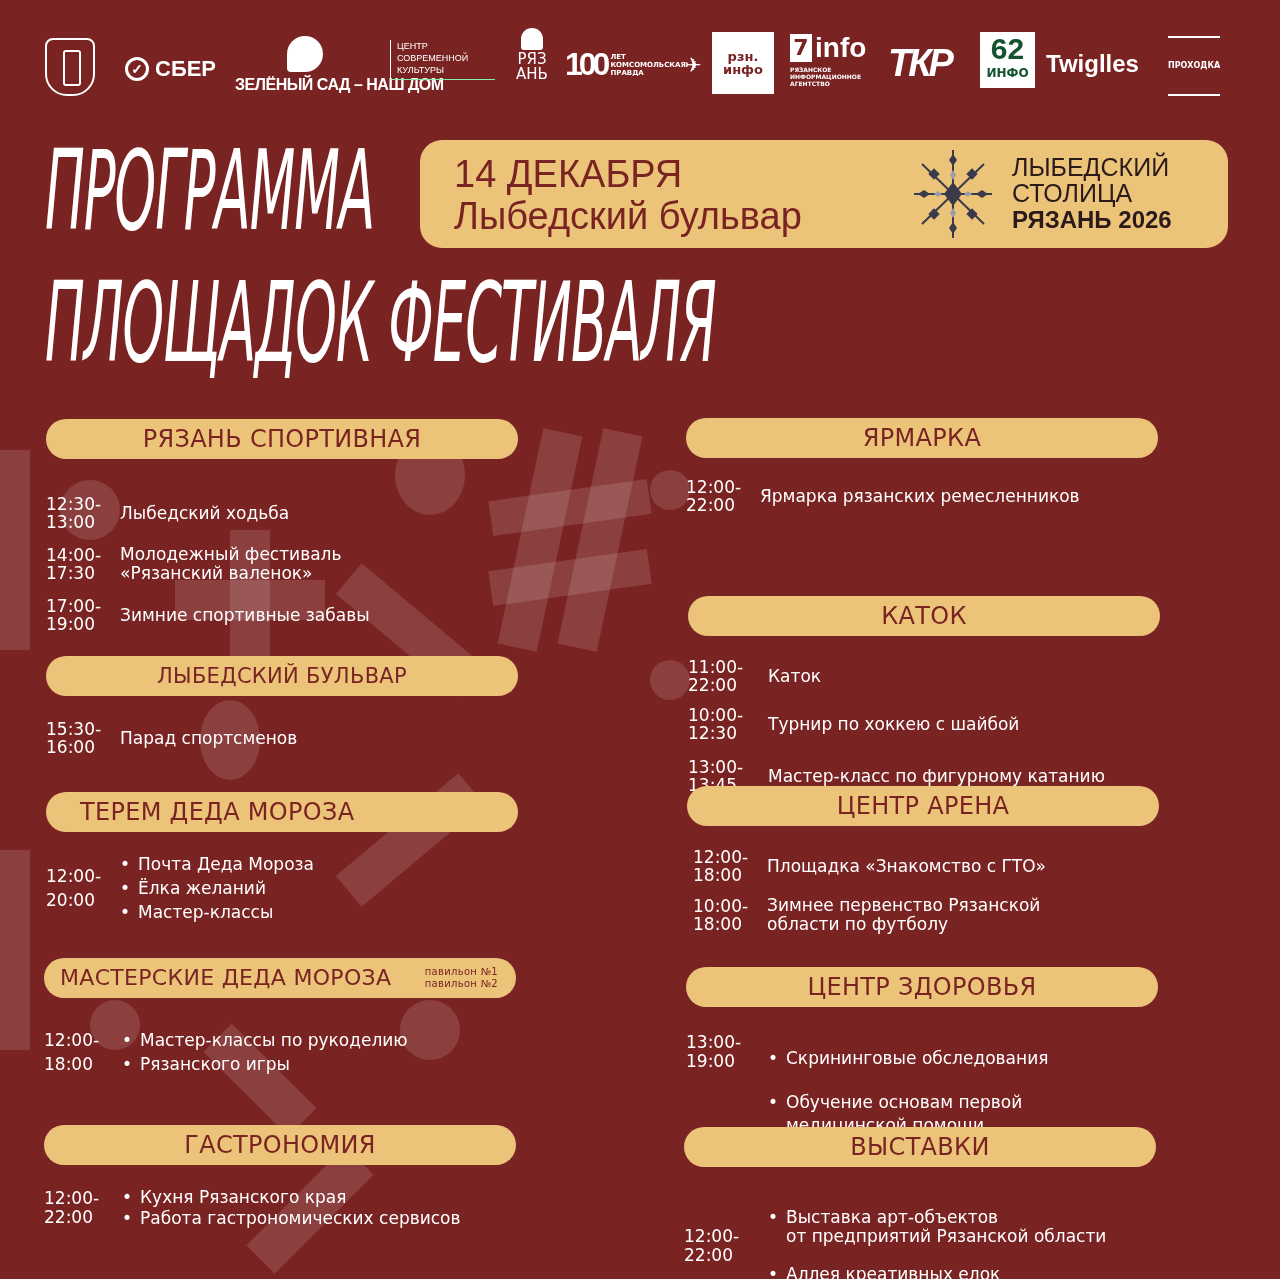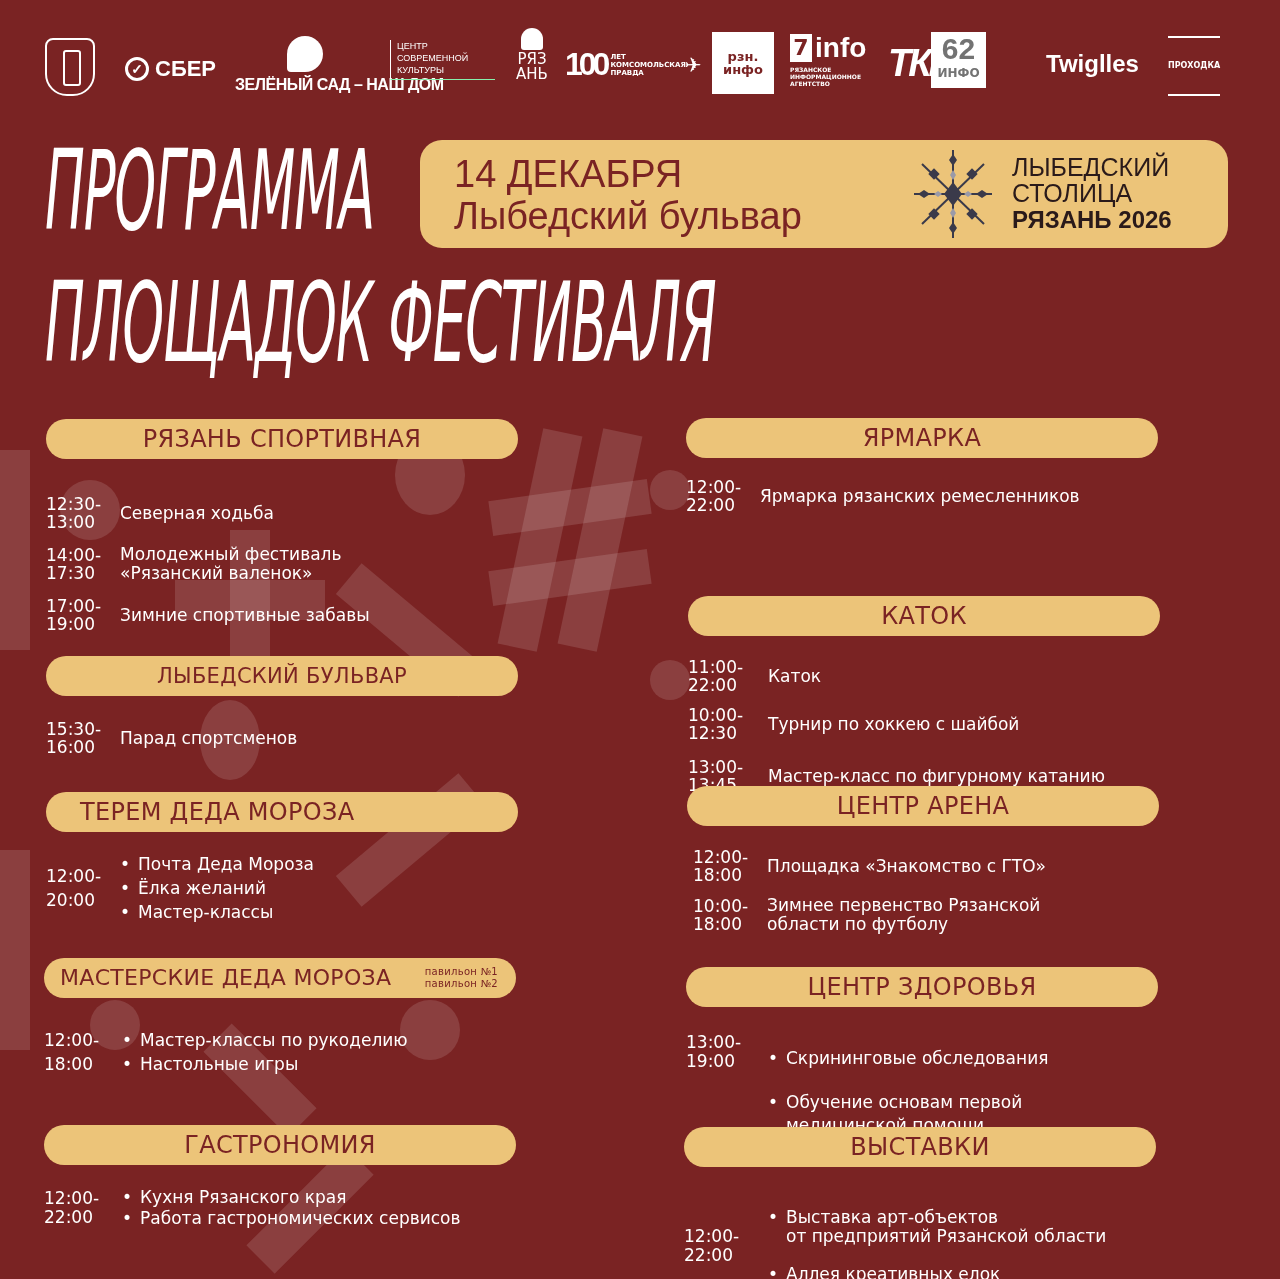--- a/index.html
+++ b/index.html
@@ -31,21 +31,21 @@
   .kp-100 { font-size: 32px; font-weight: bold; font-family: "Liberation Sans", sans-serif; letter-spacing: -4px; }
   .kp-text { font-size: 7px; font-weight: bold; line-height: 8px; }
   .kp-bird { font-size: 20px; }
   .logo-rzn { left: 672px; top: 4px; width: 62px; height: 62px; background: #fff; color: #7a2323; font-weight: bold; font-size: 13px; display: flex; align-items: center; justify-content: center; text-align: center; line-height: 13px; }
   .logo-7info { left: 750px; top: 6px; }
   .info-top { display: flex; align-items: center; gap: 3px; }
   .info-7 { background: #fff; color: #7a2323; font-weight: bold; font-size: 22px; width: 22px; height: 28px; text-align: center; line-height: 28px; }
   .info-word { font-size: 28px; font-weight: bold; font-family: "Liberation Sans", sans-serif; line-height: 28px; }
   .info-sub { font-size: 6px; line-height: 7px; margin-top: 4px; font-weight: bold; }
   .logo-tkr { left: 848px; top: 14px; font-size: 38px; font-weight: 900; font-family: "Liberation Sans", sans-serif; letter-spacing: -3px; font-style: italic; }
-  .logo-62 { left: 891px; top: 4px; width: 55px; height: 56px; background: #fff; color: #737373; text-align: center; }
+  .logo-62 { left: 940px; top: 4px; width: 55px; height: 56px; background: #fff; color: #14532d; text-align: center; }
   .n62 { font-size: 30px; font-weight: bold; line-height: 34px; font-family: "Liberation Sans", sans-serif; }
   .n62-sub { font-size: 12px; line-height: 14px; font-weight: bold; }
   .logo-twig { left: 1006px; top: 22px; font-size: 24px; font-weight: bold; font-family: "Liberation Sans", sans-serif; }
   .logo-prohodka { left: 1128px; top: 8px; width: 52px; height: 60px; border-top: 2px solid #fff; border-bottom: 2px solid #fff; font-size: 8px; font-weight: bold; text-align: center; line-height: 56px; }
 
   
   .title { position: absolute; left: 45px; top: 132px; font-family: "DejaVu Sans", sans-serif; font-style: italic; font-weight: 200; color: #fff; transform-origin: left top; }
   .title-line { display: block; font-size: 110px; line-height: 118px; transform: scaleX(0.48); transform-origin: left top; white-space: nowrap; letter-spacing: -2px; }
   .title-line.l2 { margin-top: 14px; }
 
@@ -176,21 +176,21 @@
     <div class="cap3">РЯЗАНЬ 2026</div>
   </div>
 </div>
 
 <div class="section" style="left:46px;top:419px;width:472px;">
   <div class="pill">РЯЗАНЬ СПОРТИВНАЯ</div>
   <div class="events" style="margin-top:36px;">
     <div class="ev" style="margin-bottom:14px;">
       <div class="ev-time" style="white-space:pre-line;">12:30-
 13:00</div>
-      <div class="ev-text" style="white-space:pre-line;">Северная ходьба</div>
+      <div class="ev-text" style="white-space:pre-line;">Лыбедский ходьба</div>
     </div>
     <div class="ev" style="margin-bottom:14px;">
       <div class="ev-time" style="white-space:pre-line;">14:00-
 17:30</div>
       <div class="ev-text" style="white-space:pre-line;">Молодежный фестиваль
 «Рязанский валенок»</div>
     </div>
     <div class="ev">
       <div class="ev-time" style="white-space:pre-line;">17:00-
 19:00</div>
@@ -229,21 +229,21 @@
   <div class="pill" style="text-align:left;padding-left:16px;font-size:22px;">
     <span>МАСТЕРСКИЕ ДЕДА МОРОЗА</span>
     <span class="pav"><span>павильон №1</span><br><span>павильон №2</span></span>
   </div>
   <div class="events" style="margin-top:30px;">
     <div class="ev">
       <div class="ev-time" style="white-space:pre-line;line-height:24px;width:76px;">12:00-
 18:00</div>
       <ul class="ev-list">
         <li>Мастер-классы по рукоделию</li>
-        <li>Настольные игры</li>
+        <li>Рязанского игры</li>
       </ul>
     </div>
   </div>
 </div>
 
 <div class="section" style="left:44px;top:1125px;width:472px;">
   <div class="pill">ГАСТРОНОМИЯ</div>
   <div class="events" style="margin-top:22px;">
     <div class="ev">
       <div class="ev-time" style="white-space:pre-line;line-height:19px;width:76px;">12:00-

